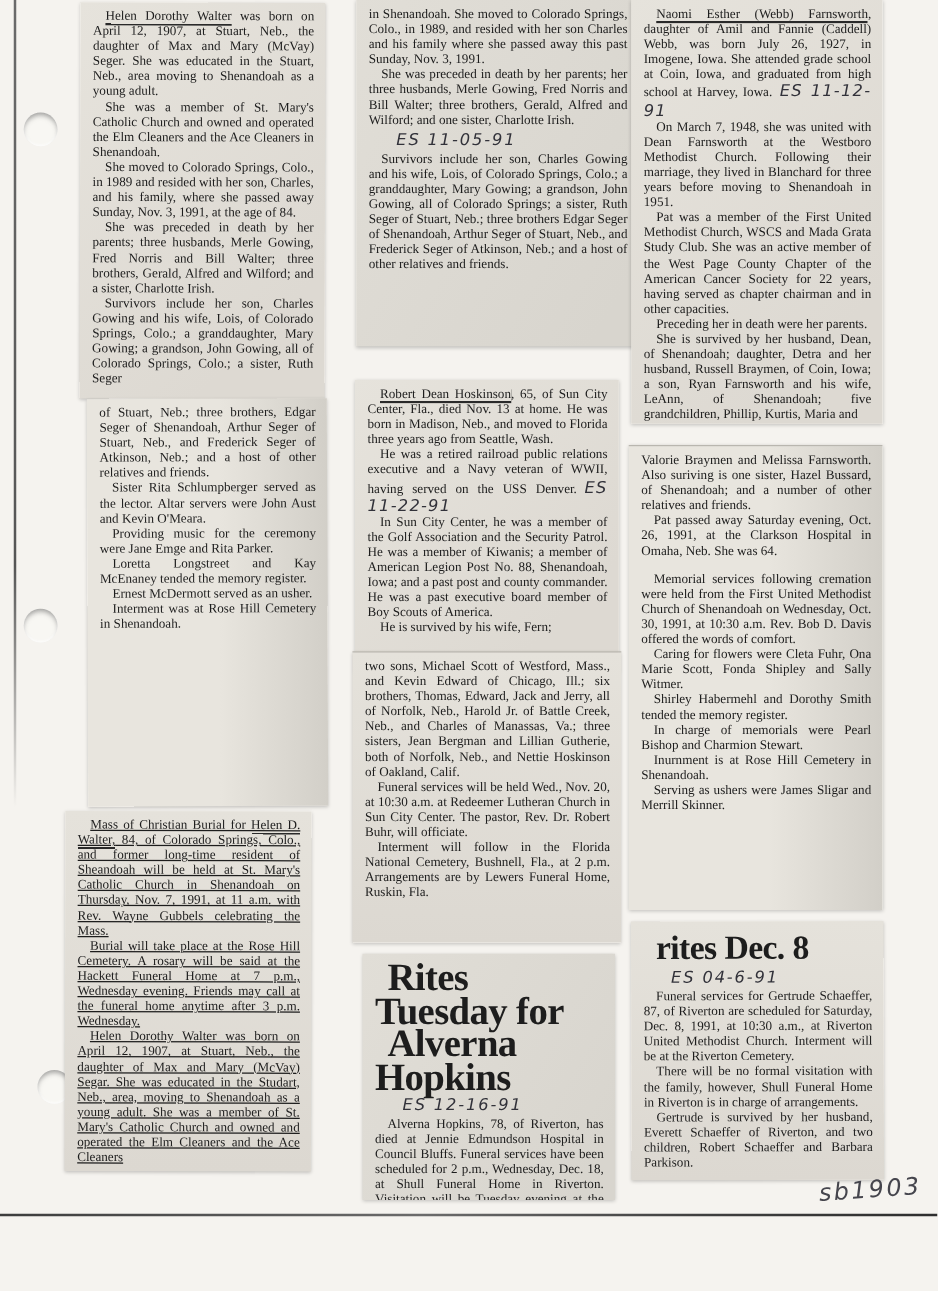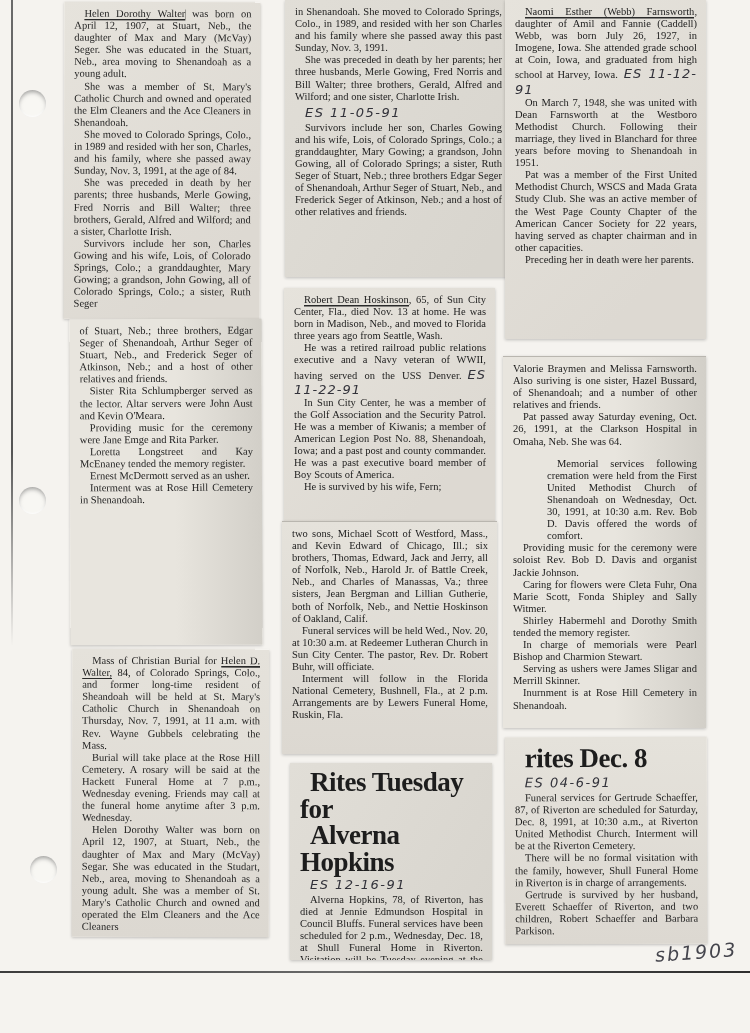--- a/index.html
+++ b/index.html
@@ -17,35 +17,35 @@
     box-shadow:inset 0 3px 4px -1px rgba(90,90,90,.55), inset 0 -1px 2px rgba(255,255,255,.9);}
 
   
   .clip{position:absolute;overflow:hidden;color:#1d1d1d;
     font-size:10.5px;line-height:12.1px;text-align:justify;
     padding:6px 9px 6px 10px;box-sizing:border-box;
     box-shadow:0 1px 3px rgba(0,0,0,.22);
     background:#e3e0d9;}
   .clip p{margin:0;text-indent:10px;}
   .clip p.noindent{text-indent:0;}
-  .clip p.gap-above{margin-top:10px;margin-left:34px;}
+  .clip p.gap-above{margin-top:10px;}
   .tone-a{background:linear-gradient(135deg,#e6e3dc, #ddd9d2 80%);}
   .tone-b{background:linear-gradient(90deg,#e8e5de 55%, #d2cfc8 100%);}
   .tone-c{background:linear-gradient(180deg,#e5e2db, #dcd8d1);}
   .tone-d{background:linear-gradient(120deg,#e1ded7, #d8d5ce 90%);}
   .seam-top{border-top:1px solid #b9b6af;}
 
   .hand{font-family:"DejaVu Sans", sans-serif;font-style:italic;
     color:#32323a;letter-spacing:1.5px;font-size:13px;line-height:15px;}
-  .hand.block{text-indent:0;margin:2px 0 2px 10px;text-align:left;}
+  .hand.block{text-indent:0;margin:2px 0 2px 22px;text-align:left;}
   .hand.inline{padding-left:6px;letter-spacing:1px;}
   .hand-underline{box-shadow:0 1.5px 0 0 #2a2a2a;}
 
   .headline{font-weight:bold;text-indent:0;text-align:left;
-    font-size:27px;line-height:26.5px;letter-spacing:-.5px;margin:0;}
+    font-size:31px;line-height:26.5px;letter-spacing:-.5px;margin:0;}
   .headline.big{font-size:27px;line-height:30px;}
 
   .page-code{position:absolute;left:655px;top:941px;
     font-family:"DejaVu Sans", sans-serif;font-style:italic;
     font-size:19px;color:#45454d;letter-spacing:2px;transform:rotate(-4deg);}
 </style>
 </head>
 <body>
 
 <div id="scan-page">
@@ -65,34 +65,34 @@
 
   <div class="clip tone-b" style="left:70px;top:319px;width:192px;height:326px;transform:rotate(-.2deg);">
     <p class="noindent">of Stuart, Neb.; three brothers, Edgar Seger of Shenandoah, Arthur Seger of Stuart, Neb., and Frederick Seger of Atkinson, Neb.; and a host of other relatives and friends.</p>
     <p>Sister Rita Schlumpberger served as the lector. Altar servers were John Aust and Kevin O'Meara.</p>
     <p>Providing music for the ceremony were Jane Emge and Rita Parker.</p>
     <p>Loretta Longstreet and Kay McEnaney tended the memory register.</p>
     <p>Ernest McDermott served as an usher.</p>
     <p>Interment was at Rose Hill Cemetery in Shenandoah.</p>
   </div>
 
-  <div class="clip tone-c" style="left:72px;top:649px;width:197px;height:288px;transform:rotate(.1deg);">
+  <div class="clip tone-c" style="left:52px;top:649px;width:197px;height:288px;transform:rotate(.1deg);text-decoration:underline;">
     <p><span>Mass of Christian Burial for </span><span class="hand-underline">Helen D. Walter,</span><span> 84, of Colorado Springs, Colo., and former long-time resident of Sheandoah will be held at St. Mary's Catholic Church in Shenandoah on Thursday, Nov. 7, 1991, at 11 a.m. with Rev. Wayne Gubbels celebrating the Mass.</span></p>
     <p>Burial will take place at the Rose Hill Cemetery. A rosary will be said at the Hackett Funeral Home at 7 p.m., Wednesday evening. Friends may call at the funeral home anytime after 3 p.m. Wednesday.</p>
     <p>Helen Dorothy Walter was born on April 12, 1907, at Stuart, Neb., the daughter of Max and Mary (McVay) Segar. She was educated in the Studart, Neb., area, moving to Shenandoah as a young adult. She was a member of St. Mary's Catholic Church and owned and operated the Elm Cleaners and the Ace Cleaners</p>
   </div>
 
   <div class="clip tone-d" style="left:285px;top:0;width:226px;height:277px;">
     <p class="noindent">in Shenandoah. She moved to Colorado Springs, Colo., in 1989, and resided with her son Charles and his family where she passed away this past Sunday, Nov. 3, 1991.</p>
     <p>She was preceded in death by her parents; her three husbands, Merle Gowing, Fred Norris and Bill Walter; three brothers, Gerald, Alfred and Wilford; and one sister, Charlotte Irish.</p>
     <p class="hand block">ES 11-05-91</p>
     <p>Survivors include her son, Charles Gowing and his wife, Lois, of Colorado Springs, Colo.; a granddaughter, Mary Gowing; a grandson, John Gowing, all of Colorado Springs; a sister, Ruth Seger of Stuart, Neb.; three brothers Edgar Seger of Shenandoah, Arthur Seger of Stuart, Neb., and Frederick Seger of Atkinson, Neb.; and a host of other relatives and friends.</p>
   </div>
 
-  <div class="clip tone-a" style="left:284px;top:288px;width:211px;height:233px;">
+  <div class="clip tone-a" style="left:284px;top:304px;width:211px;height:233px;">
     <p><span class="hand-underline">Robert Dean Hoskinson</span><span>, 65, of Sun City Center, Fla., died Nov. 13 at home. He was born in Madison, Neb., and moved to Florida three years ago from Seattle, Wash.</span></p>
     <p><span>He was a retired railroad public relations executive and a Navy veteran of WWII, having served on the USS Denver.</span><span class="hand inline">ES 11-22-91</span></p>
     <p>In Sun City Center, he was a member of the Golf Association and the Security Patrol. He was a member of Kiwanis; a member of American Legion Post No. 88, Shenandoah, Iowa; and a past post and county commander. He was a past executive board member of Boy Scouts of America.</p>
     <p>He is survived by his wife, Fern;</p>
   </div>
 
   <div class="clip tone-c seam-top" style="left:282px;top:521px;width:215px;height:233px;font-family:Liberation Serif, serif;">
     <p class="noindent">two sons, Michael Scott of Westford, Mass., and Kevin Edward of Chicago, Ill.; six brothers, Thomas, Edward, Jack and Jerry, all of Norfolk, Neb., Harold Jr. of Battle Creek, Neb., and Charles of Manassas, Va.; three sisters, Jean Bergman and Lillian Gutherie, both of Norfolk, Neb., and Nettie Hoskinson of Oakland, Calif.</p>
     <p>Funeral services will be held Wed., Nov. 20, at 10:30 a.m. at Redeemer Lutheran Church in Sun City Center. The pastor, Rev. Dr. Robert Buhr, will officiate.</p>
     <p>Interment will follow in the Florida National Cemetery, Bushnell, Fla., at 2 p.m. Arrangements are by Lewers Funeral Home, Ruskin, Fla.</p>
@@ -103,32 +103,32 @@
     <p class="headline">Alverna Hopkins</p>
     <p class="hand block">ES 12-16-91</p>
     <p>Alverna Hopkins, 78, of Riverton, has died at Jennie Edmundson Hospital in Council Bluffs. Funeral services have been scheduled for 2 p.m., Wednesday, Dec. 18, at Shull Funeral Home in Riverton. Visitation will be Tuesday evening at the funeral home. Memorials to the Riverton Rescue Unit and Riverton Senior Citizens Center have been established.</p>
   </div>
 
   <div class="clip tone-a" style="left:505px;top:0;width:201px;height:339px;">
     <p><span class="hand-underline">Naomi Esther (Webb) Farnsworth</span><span>, daughter of Amil and Fannie (Caddell) Webb, was born July 26, 1927, in Imogene, Iowa. She attended grade school at Coin, Iowa, and graduated from high school at Harvey, Iowa.</span><span class="hand inline">ES 11-12-91</span></p>
     <p>On March 7, 1948, she was united with Dean Farnsworth at the Westboro Methodist Church. Following their marriage, they lived in Blanchard for three years before moving to Shenandoah in 1951.</p>
     <p>Pat was a member of the First United Methodist Church, WSCS and Mada Grata Study Club. She was an active member of the West Page County Chapter of the American Cancer Society for 22 years, having served as chapter chairman and in other capacities.</p>
     <p>Preceding her in death were her parents.</p>
+    <p>She is survived by her husband, Dean, of Shenandoah; daughter, Detra and her husband, Russell Braymen, of Coin, Iowa; a son, Ryan Farnsworth and his wife, LeAnn, of Shenandoah; five grandchildren, Phillip, Kurtis, Maria and</p>
   </div>
 
   <div class="clip tone-b seam-top" style="left:503px;top:356px;width:203px;height:372px;">
     <p class="noindent">Valorie Braymen and Melissa Farnsworth. Also suriving is one sister, Hazel Bussard, of Shenandoah; and a number of other relatives and friends.</p>
     <p>Pat passed away Saturday evening, Oct. 26, 1991, at the Clarkson Hospital in Omaha, Neb. She was 64.</p>
     <p class="gap-above">Memorial services following cremation were held from the First United Methodist Church of Shenandoah on Wednesday, Oct. 30, 1991, at 10:30 a.m. Rev. Bob D. Davis offered the words of comfort.</p>
-    <p>Providing music for the ceremony were soloist Rev. Bob D. Davis and organist Jackie Johnson.</p>
     <p>Caring for flowers were Cleta Fuhr, Ona Marie Scott, Fonda Shipley and Sally Witmer.</p>
     <p>Shirley Habermehl and Dorothy Smith tended the memory register.</p>
     <p>In charge of memorials were Pearl Bishop and Charmion Stewart.</p>
+    <p>Inurnment is at Rose Hill Cemetery in Shenandoah.</p>
     <p>Serving as ushers were James Sligar and Merrill Skinner.</p>
-    <p>Inurnment is at Rose Hill Cemetery in Shenandoah.</p>
   </div>
 
   <div class="clip tone-c" style="left:505px;top:737px;width:202px;height:207px;transform:rotate(-.15deg);">
     <p class="headline big">rites Dec. 8</p>
     <p class="hand block">ES 04-6-91</p>
     <p>Funeral services for Gertrude Schaeffer, 87, of Riverton are scheduled for Saturday, Dec. 8, 1991, at 10:30 a.m., at Riverton United Methodist Church. Interment will be at the Riverton Cemetery.</p>
     <p>There will be no formal visitation with the family, however, Shull Funeral Home in Riverton is in charge of arrangements.</p>
     <p>Gertrude is survived by her husband, Everett Schaeffer of Riverton, and two children, Robert Schaeffer and Barbara Parkison.</p>
   </div>
 

